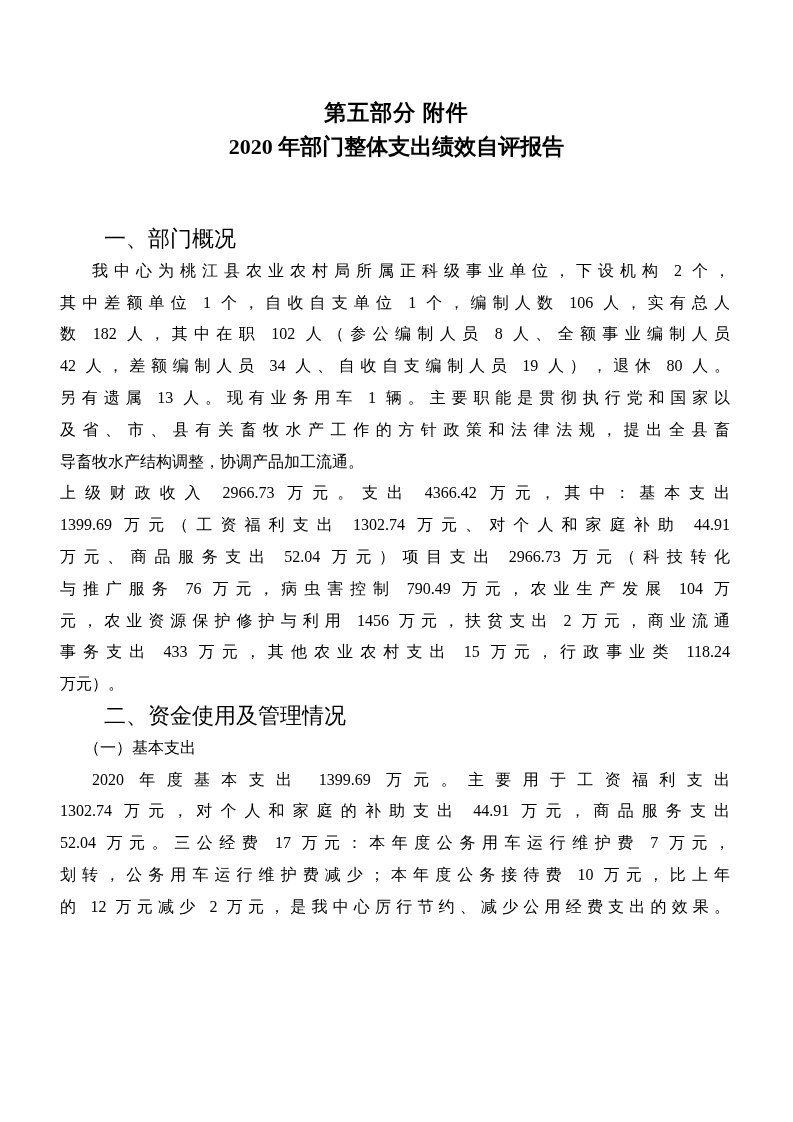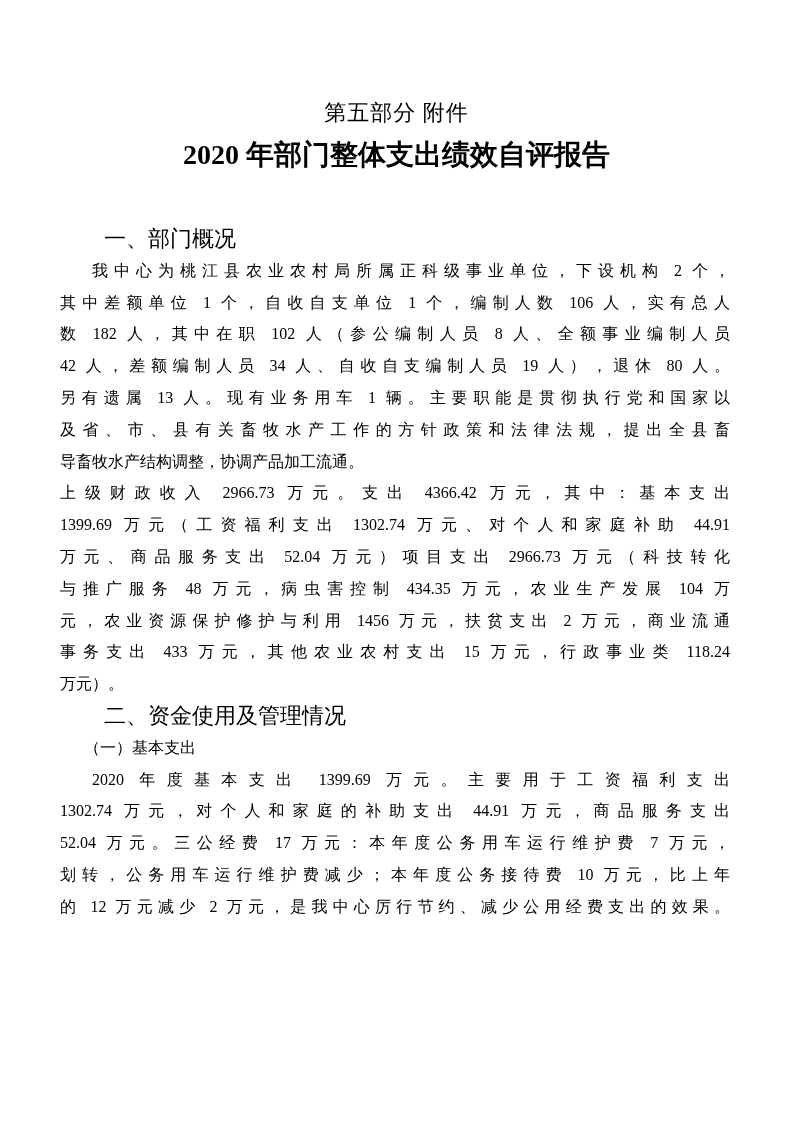--- a/index.html
+++ b/index.html
@@ -22,31 +22,31 @@
     height: 1122px;
     background: #ffffff;
   }
   .doc-title {
     position: absolute;
     top: 99px;
     left: 0;
     width: 793px;
     text-align: center;
     font-size: 22px;
-    font-weight: 400;
+    font-weight: 700;
     line-height: 28px;
     letter-spacing: 1px;
   }
   .doc-subtitle {
     position: absolute;
-    top: 140px;
+    top: 132px;
     left: 0;
     width: 793px;
     text-align: center;
-    font-size: 28px;
+    font-size: 22px;
     font-weight: 700;
     line-height: 30px;
   }
   .content {
     position: absolute;
     top: 223px;
     left: 60px;
     width: 670px;
     font-size: 16px;
   }
@@ -91,21 +91,21 @@
     <div class="line">其中差额单位 1 个，自收自支单位 1 个，编制人数 106 人，实有总人</div>
     <div class="line">数 182 人，其中在职 102 人（参公编制人员 8 人、全额事业编制人员</div>
     <div class="line">42 人，差额编制人员 34 人、自收自支编制人员 19 人），退休 80 人。</div>
     <div class="line">另有遗属 13 人。现有业务用车 1 辆。主要职能是贯彻执行党和国家以</div>
     <div class="line">及省、市、县有关畜牧水产工作的方针政策和法律法规，提出全县畜</div>
     <div class="line last-line">导畜牧水产结构调整，协调产品加工流通。</div>
 
     <div class="line">上级财政收入 2966.73 万元。支出 4366.42 万元，其中：基本支出</div>
     <div class="line">1399.69 万元（工资福利支出 1302.74 万元、对个人和家庭补助 44.91</div>
     <div class="line">万元、商品服务支出 52.04 万元）项目支出 2966.73 万元（科技转化</div>
-    <div class="line">与推广服务 48 万元，病虫害控制 434.35 万元，农业生产发展 104 万</div>
+    <div class="line">与推广服务 76 万元，病虫害控制 790.49 万元，农业生产发展 104 万</div>
     <div class="line">元，农业资源保护修护与利用 1456 万元，扶贫支出 2 万元，商业流通</div>
     <div class="line">事务支出 433 万元，其他农业农村支出 15 万元，行政事业类 118.24</div>
     <div class="line last-line">万元）。</div>
 
     <div class="line heading">二、资金使用及管理情况</div>
 
     <div class="line subheading">（一）基本支出</div>
 
     <div class="line indent-2">2020 年度基本支出 1399.69 万元。主要用于工资福利支出</div>
     <div class="line">1302.74 万元，对个人和家庭的补助支出 44.91 万元，商品服务支出</div>

